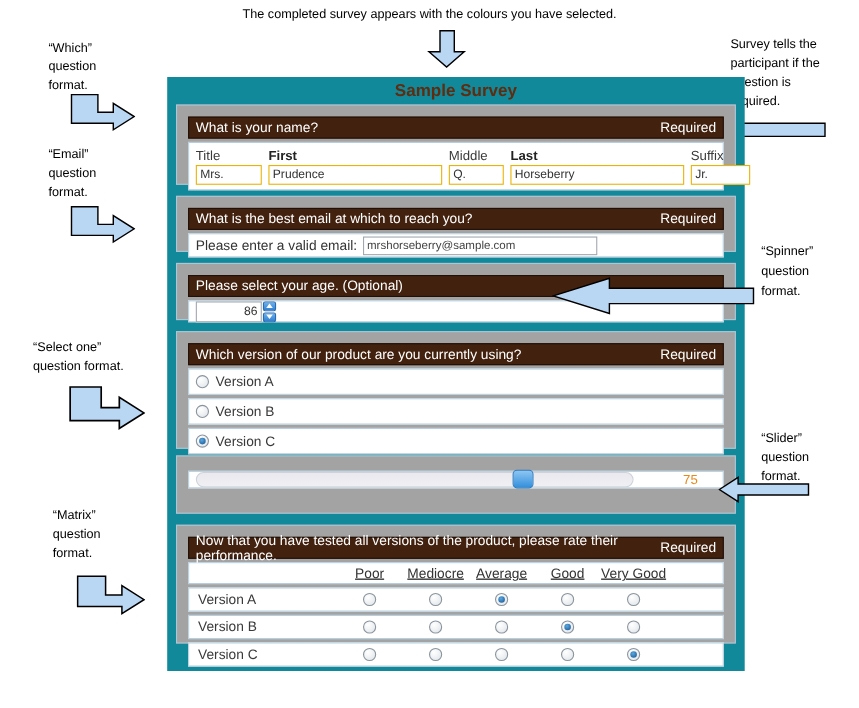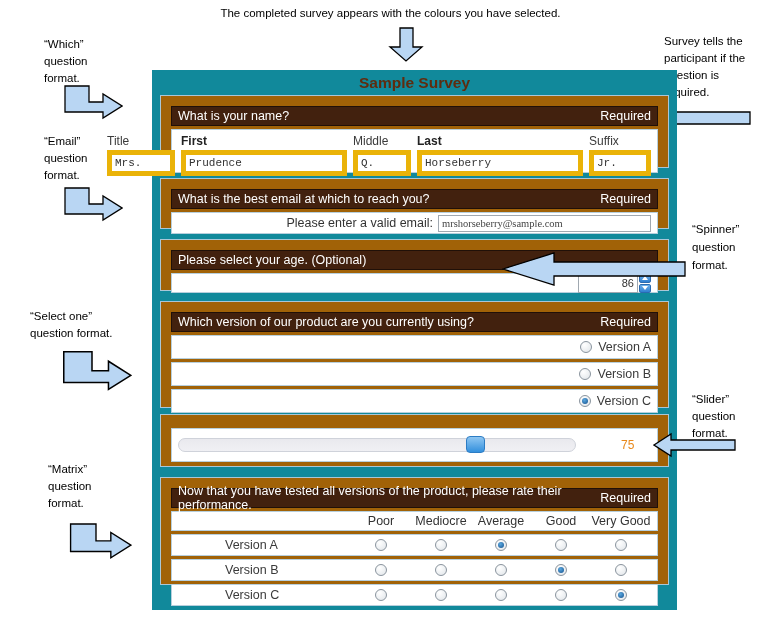--- a/index.html
+++ b/index.html
@@ -11,62 +11,62 @@
   .caption{position:absolute;font-size:11.5px;color:#000;}
   .ann{position:absolute;font-size:11.5px;line-height:17px;color:#000;}
   .arr{position:absolute;}
   .arrow-fill{fill:#b9d6f3;stroke:#000;stroke-width:1.3;stroke-linejoin:miter;}
   
   .survey{
     position:absolute;left:133px;top:70px;width:525px;height:540px;
     background:#11899b;box-sizing:border-box;padding:0 8px;margin-left:19px;
   }
   .survey-title{height:25px;line-height:25px;text-align:center;font-size:15.5px;font-weight:bold;color:#5f2c0f;}
-  .qblock{background:#a16207;border:1px solid #a9c7d7;padding:10px;box-sizing:border-box;}
+  .qblock{background:#a3a3a3;border:1px solid #a9c7d7;padding:10px;box-sizing:border-box;}
   .qheader{
     display:flex;justify-content:space-between;align-items:center;
     background:#42210e;border:1px solid #201008;color:#fff;
     font-size:12.5px;height:20px;box-sizing:border-box;padding:0 6px;
   }
-  .qrow{border:1px solid #b7cfdd;background:#fff;margin-top:3px;box-sizing:border-box;padding:2px 6px;justify-content:flex-end;}
+  .qrow{border:1px solid #b7cfdd;background:#fff;margin-top:3px;box-sizing:border-box;padding:2px 6px;}
   .mb10{margin-bottom:10px;} .mb6{margin-bottom:6px;}
   
   .name-fields{display:flex;gap:6px;align-items:flex-start;height:44px;}
   .nf{display:flex;flex-direction:column;}
   .nf-label{font-size:12px;color:#3a3a3a;height:18px;line-height:18px;}
   .nf-label.bold{font-weight:bold;color:#222;}
-  .nf input{border:5px solid #eab308;height:16px;font-size:11px;font-family:Liberation Mono, monospace;color:#333;padding:0 3px;box-sizing:content-box;}
+  .nf input{border:1px solid #eab308;height:16px;font-size:11px;font-family:Liberation Sans, sans-serif;color:#333;padding:0 3px;box-sizing:content-box;}
   .w52{width:52px;} .w150{width:150px;} .w42{width:42px;} .w46{width:46px;}
   
   .email-row{display:flex;align-items:center;height:22px;font-size:12.5px;color:#333;}
-  .email-row input{border:1px solid #a0a8b0;height:15px;width:205px;margin-left:5px;font-size:10.5px;font-family:Liberation Serif, serif;color:#444;padding:0 3px;}
+  .email-row input{border:1px solid #a0a8b0;height:15px;width:205px;margin-left:5px;font-size:10.5px;font-family:Liberation Sans, sans-serif;color:#444;padding:0 3px;}
   
   .spin-row{display:flex;align-items:center;height:20px;}
   .spin-row input{border:1px solid #a0a8b0;height:17px;width:52px;text-align:right;font-size:11px;font-family:"Liberation Sans",sans-serif;color:#333;padding:0 3px;}
   .spin{display:flex;flex-direction:column;gap:1px;margin-left:1px;}
   .spin-btn{width:12px;height:9px;border:1px solid #2a6ab0;border-radius:2px;background:linear-gradient(#6db1ec,#2f7fd0);display:flex;align-items:center;justify-content:center;box-sizing:border-box;}
   .tri-up{width:0;height:0;border-left:3px solid transparent;border-right:3px solid transparent;border-bottom:4px solid #fff;}
   .tri-down{width:0;height:0;border-left:3px solid transparent;border-right:3px solid transparent;border-top:4px solid #fff;}
   
   .radio{width:12px;height:12px;border-radius:50%;border:1px solid #8a949e;background:radial-gradient(circle at 35% 30%,#ffffff,#dfe4e8);display:inline-block;position:relative;box-sizing:border-box;}
   .radio.sel::after{content:'';position:absolute;left:2px;top:2px;right:2px;bottom:2px;border-radius:50%;background:radial-gradient(circle at 40% 35%,#5aa8e0,#14508c);}
   
   .opt-row{display:flex;align-items:center;height:24px;font-size:12.5px;color:#3a3a3a;}
   .opt-row .radio{margin-right:6px;}
   
-  .slider-row{display:flex;align-items:center;height:34px;}
+  .slider-row{display:flex;align-items:center;height:16px;}
   .slider-track{position:relative;flex:1;height:12px;border:1px solid #cfd2da;border-radius:7px;background:linear-gradient(#e9e9ee,#f0f0f4);margin-right:45px;}
   .slider-handle{position:absolute;top:-3px;width:19px;height:17px;border-radius:4px;border:1px solid #2c7cc4;background:linear-gradient(#8ec6f2,#3390dd);box-sizing:border-box;}
   .slider-value{width:30px;text-align:left;font-size:12px;color:#e8891b;}
   
   .mgrid{display:grid;grid-template-columns:128px repeat(5,60px);align-items:center;}
   .mgrid .mcol{text-align:center;font-size:12.5px;color:#333;}
   .mgrid .mlabel{font-size:12.5px;color:#3a3a3a;padding-left:2px;}
   .mgrid .mcell{display:flex;justify-content:center;}
-  .mhead-row{height:20px;}
+  .mhead-row{height:20px;text-decoration:underline;}
   .mrow{height:22px;}
 </style>
 </head>
 <body>
 
 <div class="caption" style="left:0;right:0;top:7px;text-align:center;">The completed survey appears with the colours you have selected.</div>
 
 <svg class="arr" style="left:387px;top:27px" width="38" height="36" viewBox="0 0 38 36">
   <polygon class="arrow-fill" points="13,1 26,1 26,20 35,20 19,34 3,20 13,20"></polygon>
 </svg>

